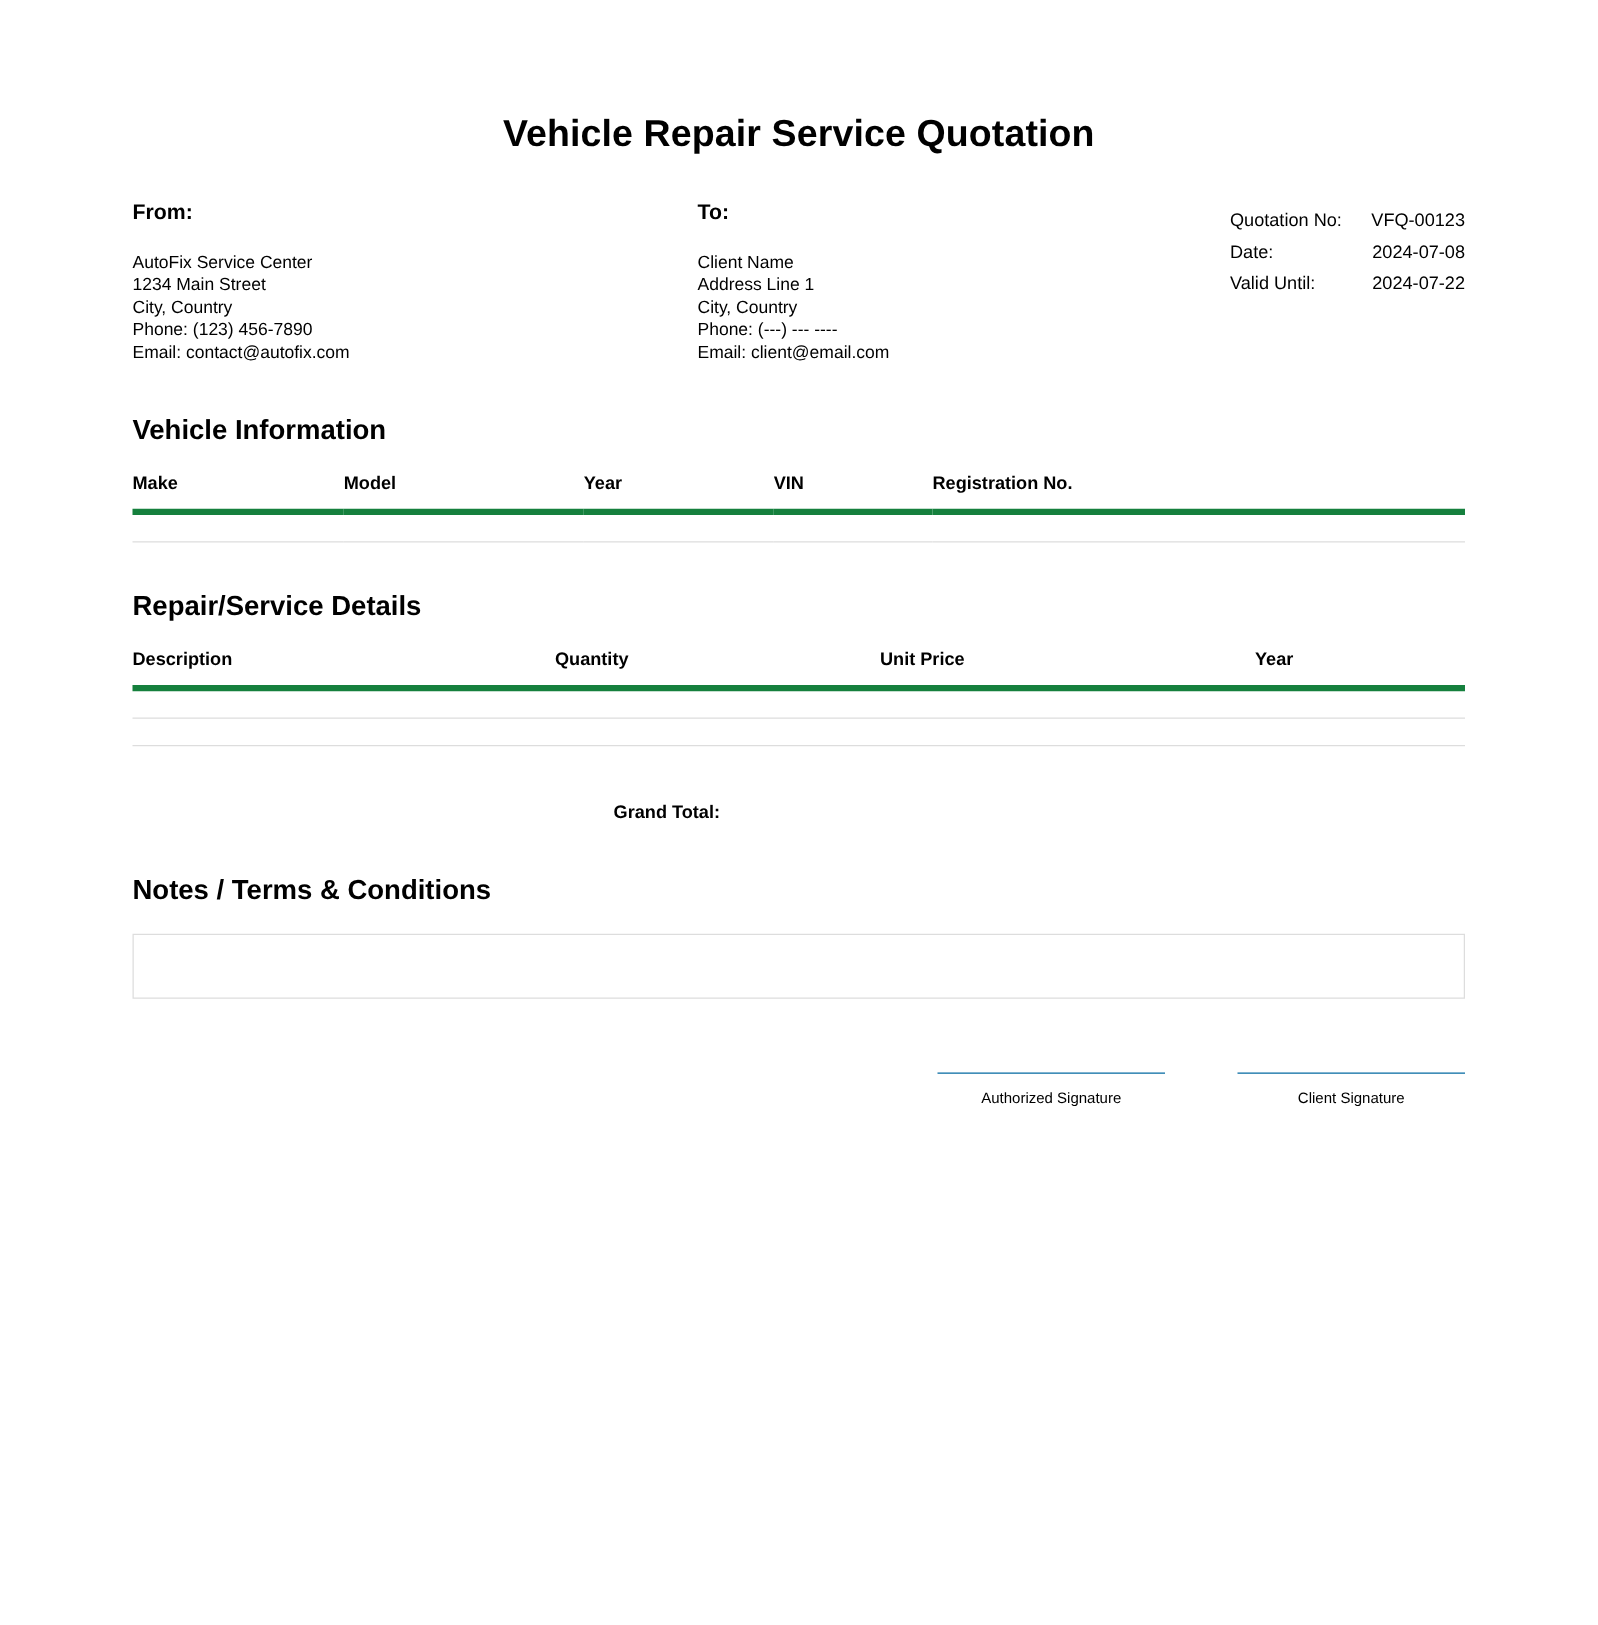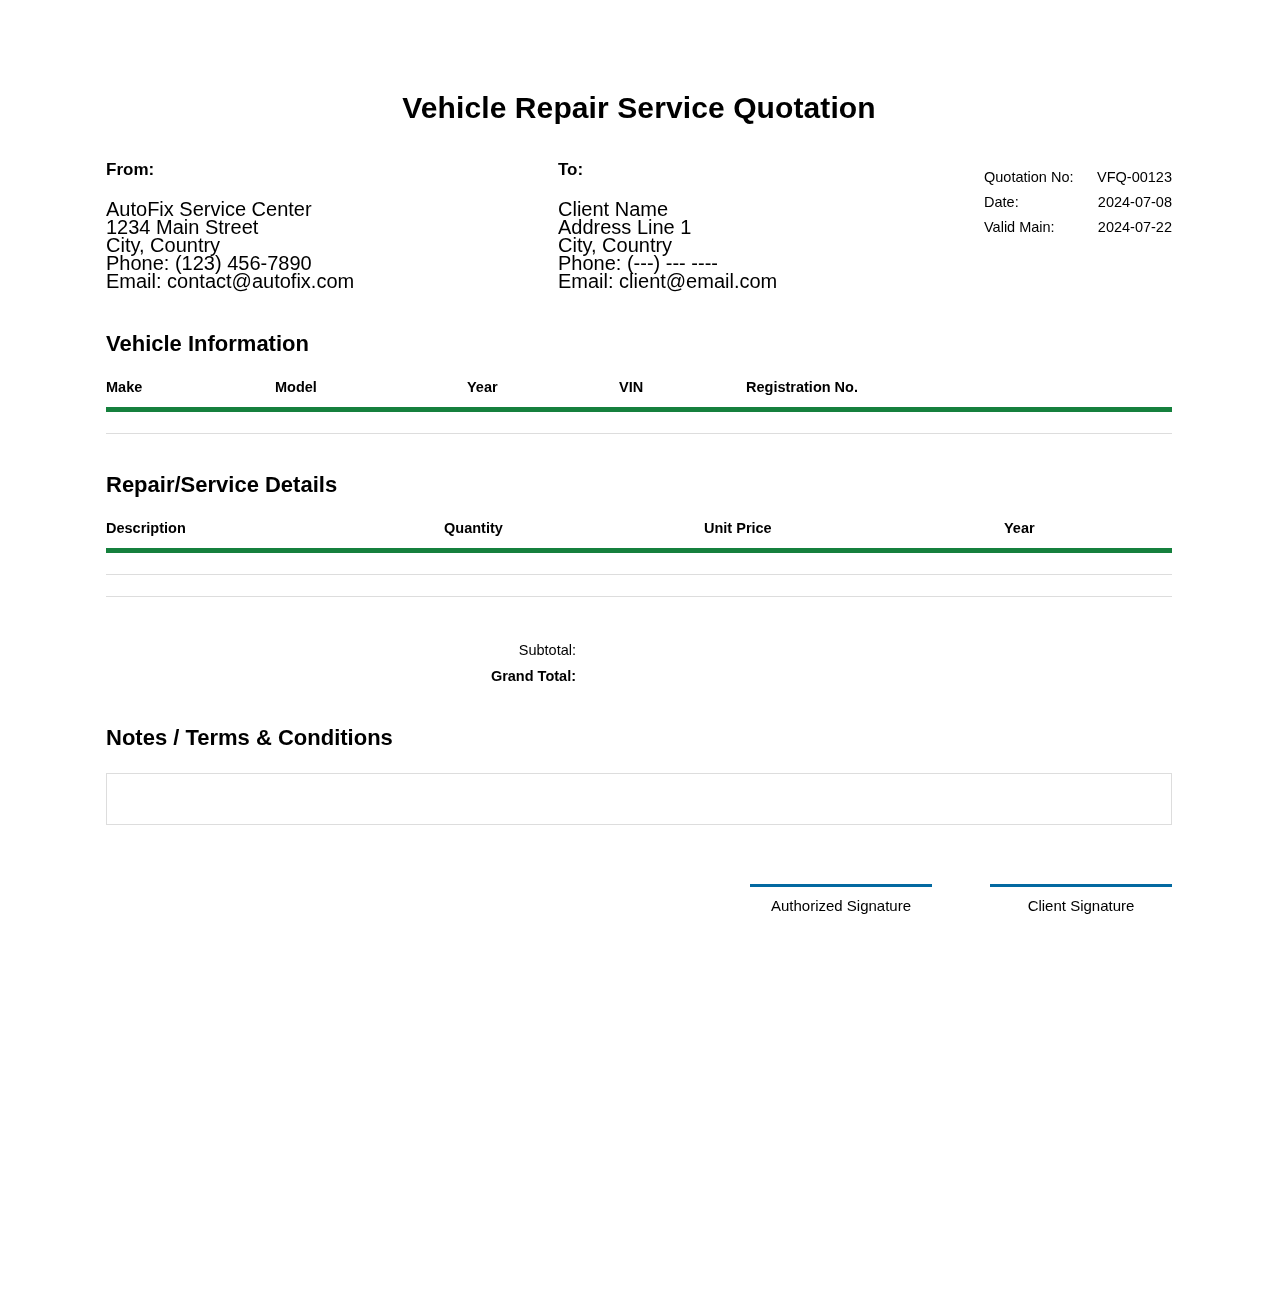--- a/index.html
+++ b/index.html
@@ -42,21 +42,21 @@
     flex: 0 0 auto;
   }
   .party-col.to-col { width: 420px; }
   .party-heading {
     font-size: 17px;
     font-weight: bold;
     line-height: 1;
     margin: 0 0 22px 0;
   }
   .party-lines {
-    font-size: 20px;
+    font-size: 14px;
     line-height: 18px;
   }
   .party-lines div { white-space: pre; }
 
   .meta-col {
     margin-left: auto;
     width: 188px;
     padding-top: 4px;
   }
   .meta-row {
@@ -153,24 +153,24 @@
   }
 
   
   .signatures {
     margin-top: 59px;
     display: flex;
     justify-content: flex-end;
   }
   .sig-block {
     width: 182px;
-    border-top: 3px solid #0369a1;
+    border-top: 1px solid #0369a1;
     padding-top: 10px;
     text-align: center;
-    font-size: 15px;
+    font-size: 12px;
     line-height: 18px;
   }
   .sig-block + .sig-block { margin-left: 58px; }
 </style>
 </head>
 <body>
 
 <div class="page">
 
   <h1 class="doc-title">Vehicle Repair Service Quotation</h1>
@@ -202,21 +202,21 @@
     <div class="meta-col">
       <div class="meta-row">
         <span class="meta-label">Quotation No:</span>
         <span class="meta-value">VFQ-00123</span>
       </div>
       <div class="meta-row">
         <span class="meta-label">Date:</span>
         <span class="meta-value">2024-07-08</span>
       </div>
       <div class="meta-row">
-        <span class="meta-label">Valid Main:</span>
+        <span class="meta-label">Valid Until:</span>
         <span class="meta-value">2024-07-22</span>
       </div>
     </div>
 
   </div>
 
   <h2 class="section-title sec-vehicle">Vehicle Information</h2>
 
   <table class="grid vehicle-tbl">
     <colgroup>
@@ -274,21 +274,20 @@
         <td></td>
         <td></td>
         <td></td>
         <td></td>
       </tr>
     </tbody>
   </table>
 
   <div class="totals">
     <div class="totals-row">
-      <span class="totals-label">Subtotal:</span>
       <span class="totals-value"></span>
     </div>
     <div class="totals-row grand">
       <span class="totals-label">Grand Total:</span>
       <span class="totals-value"></span>
     </div>
   </div>
 
   <h2 class="section-title sec-notes">Notes / Terms &amp; Conditions</h2>
 

